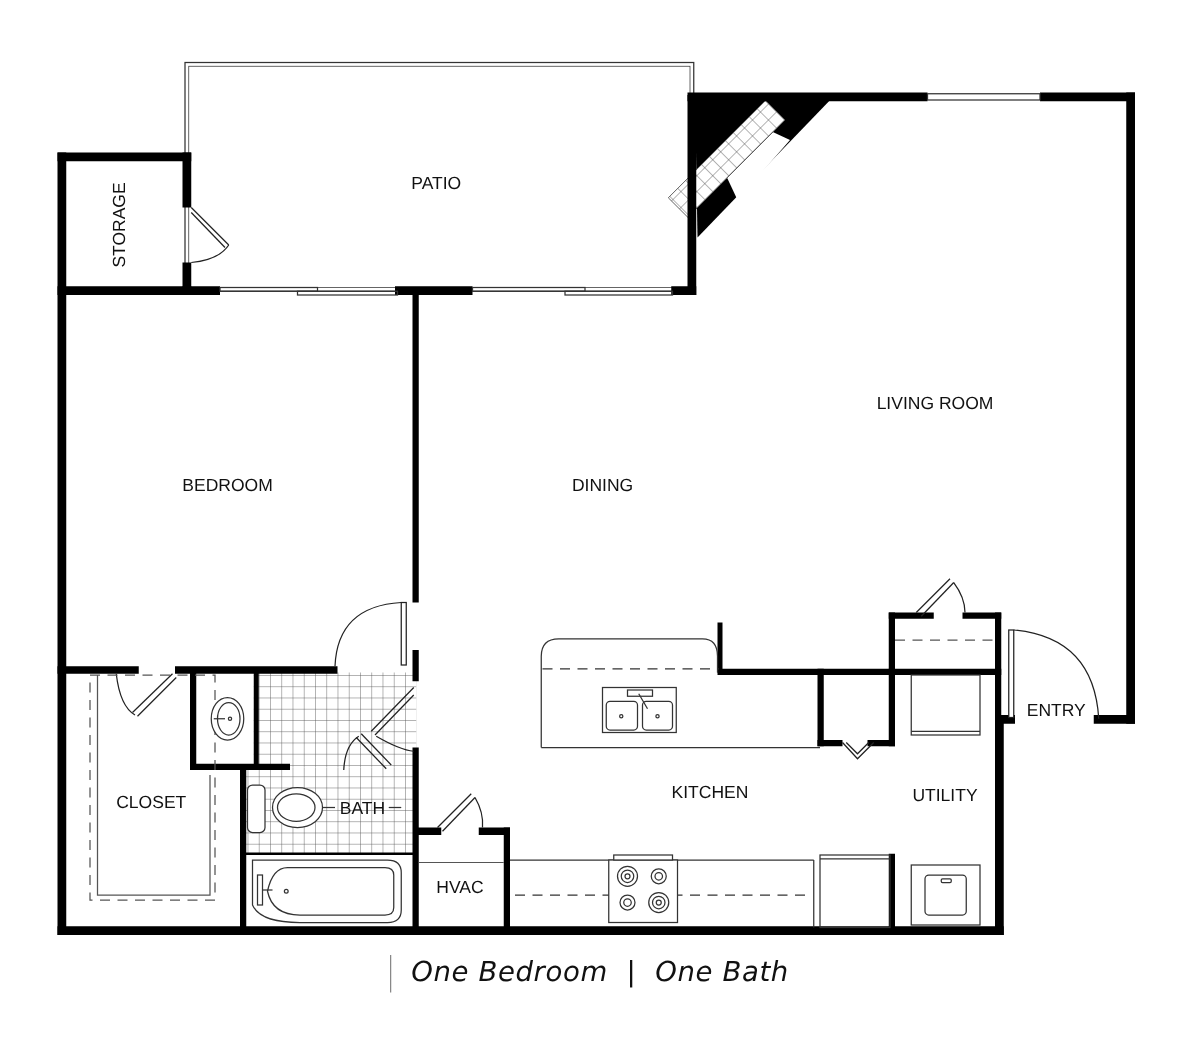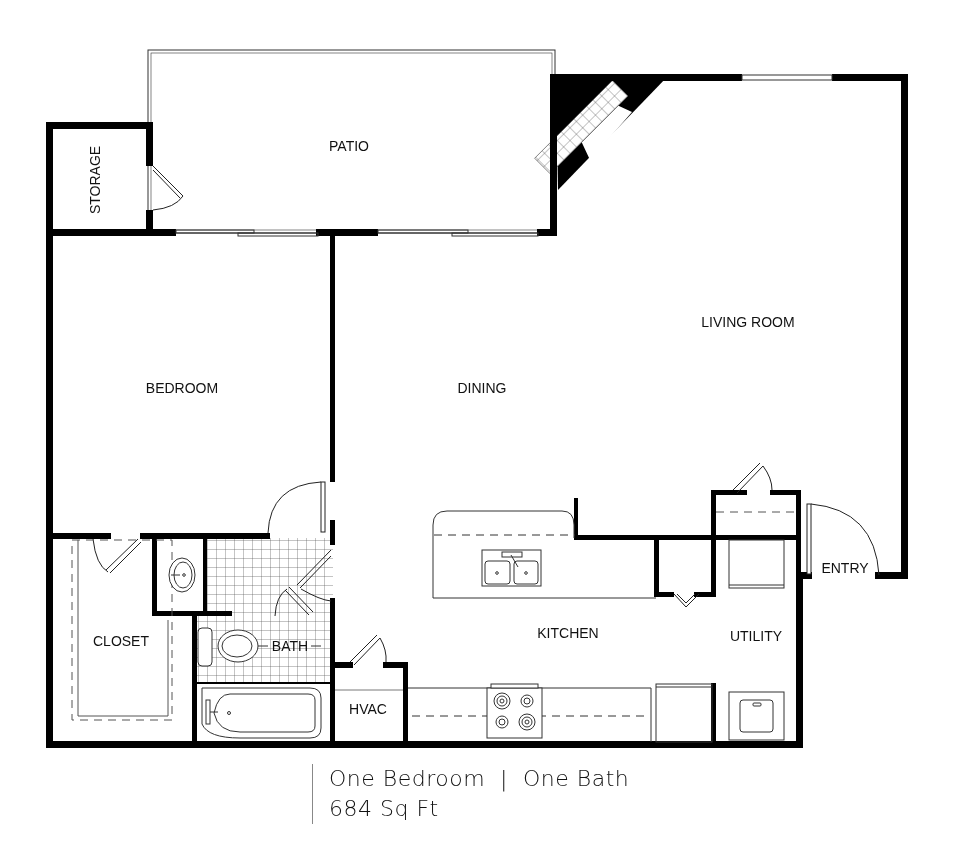--- a/index.html
+++ b/index.html
@@ -1,20 +1,20 @@
 <!DOCTYPE html>
 <html><head>
 <meta charset="utf-8">
 <style>
   html, body { margin: 0; padding: 0; background: #ffffff; }
   body { width: 954px; height: 844px; position: relative; overflow: hidden; font-family: "Liberation Sans", sans-serif; }
   #plan { position: absolute; left: 0; top: 0; }
   .room-label { font-family: "Liberation Sans", sans-serif; font-size: 14px; fill: #111; }
   .caption { position: absolute; left: 312px; top: 764px; border-left: 1px solid #888; padding-left: 16px; }
-  .caption-line { font-family: "DejaVu Sans", sans-serif; font-size: 22px; color: #111; line-height: 30px; letter-spacing: 0.5px; font-weight: 300; }
+  .caption-line { font-family: "DejaVu Sans", sans-serif; font-size: 22px; color: #111; line-height: 30px; letter-spacing: 0.5px; font-weight: 300; font-style: italic; }
 </style>
 </head>
 <body>
 
 <svg id="plan" width="954" height="844" viewBox="0 0 954 844" xmlns="http://www.w3.org/2000/svg">
   <defs>
     <pattern id="tile" width="9" height="9" patternUnits="userSpaceOnUse">
       <rect width="9" height="9" fill="#fff"></rect>
       <path d="M9 0 L0 0 0 9" fill="none" stroke="#555" stroke-width="0.7"></path>
     </pattern>
@@ -232,14 +232,13 @@
   <text class="room-label" x="121" y="646" text-anchor="middle">CLOSET</text>
   <text class="room-label" x="290" y="651" text-anchor="middle">BATH</text>
   <text class="room-label" x="568" y="638" text-anchor="middle">KITCHEN</text>
   <text class="room-label" x="756" y="641" text-anchor="middle">UTILITY</text>
   <text class="room-label" x="368" y="714" text-anchor="middle">HVAC</text>
   <text class="room-label" x="845" y="573" text-anchor="middle">ENTRY</text>
 </svg>
 
 <div class="caption">
   <div class="caption-line" style="white-space:pre;">One Bedroom  |  One Bath</div>
-  <div class="caption-line">684 Sq Ft</div>
 </div>
 
 </body></html>

